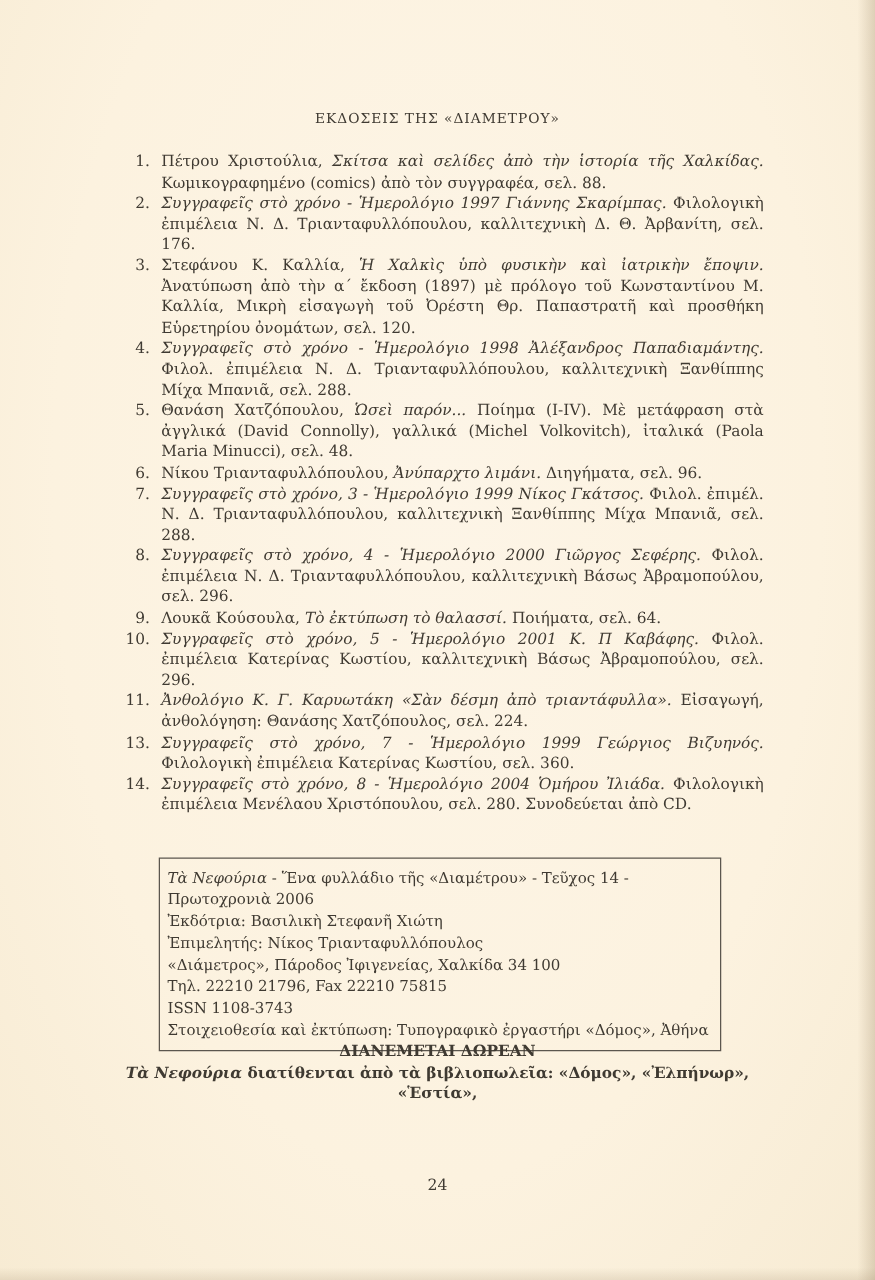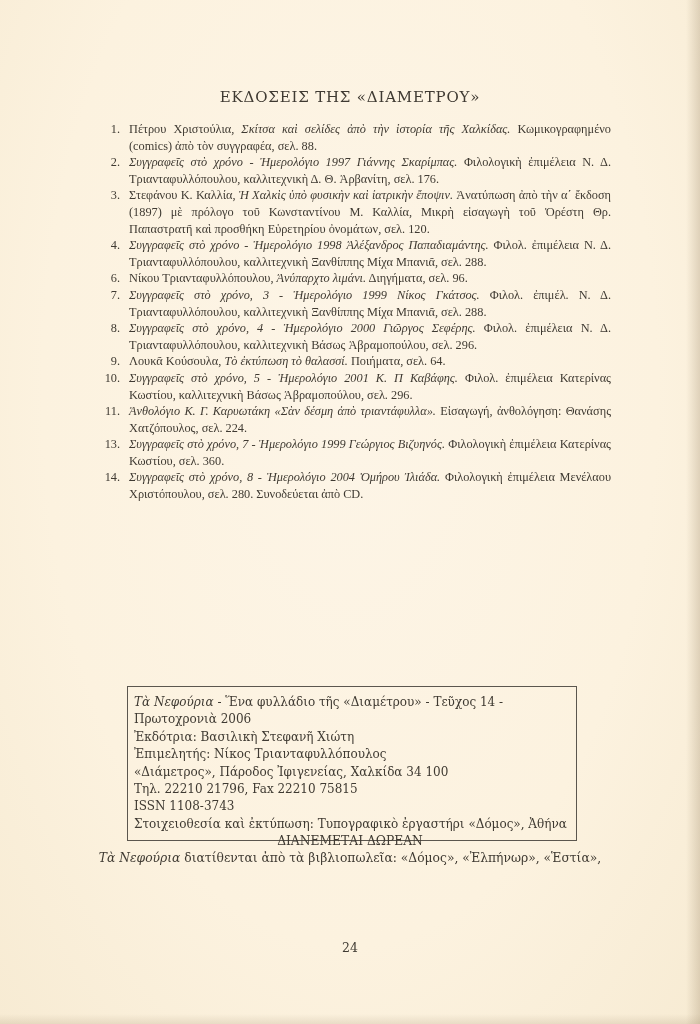--- a/index.html
+++ b/index.html
@@ -12,45 +12,44 @@
     background-color:#fcf2df;
     background-image:
       linear-gradient(to left, rgba(150,128,96,0.28), rgba(150,128,96,0) 14px),
       linear-gradient(to top, rgba(150,128,96,0.18), rgba(150,128,96,0) 10px),
       radial-gradient(ellipse at 50% 38%, #fdf5e7 0%, #fcf2df 62%, #f7ebd3 100%);
     overflow:hidden;
   }
   .doc-title{
     position:absolute;top:88px;left:0;right:0;
     margin:0;text-align:center;
-    font-size:15px;font-weight:400;letter-spacing:0.8px;
+    font-size:11px;font-weight:400;letter-spacing:0.8px;
   }
   .pub-list{
     position:absolute;top:121px;left:95px;width:516px;
     margin:0;padding:0;list-style:none;
     font-size:12.3px;line-height:16.6px;
   }
   .pub-item{
     padding-left:34px;text-indent:-34px;
     text-align:justify;
-    font-family:Liberation Serif, serif;
   }
   .num{display:inline-block;width:25px;margin-right:9px;text-align:right;text-indent:0;}
   .it{font-style:italic;}
   .colophon-box{
     position:absolute;top:686px;left:127px;width:450px;
     box-sizing:border-box;
     border:1px solid #5b564e;
     padding:7px 6px;
     font-size:12px;line-height:17.4px;
   }
   .footer{
     position:absolute;top:833px;left:90px;width:520px;
     text-align:center;
-    font-size:12.3px;line-height:16.6px;
+    font-size:12.3px;line-height:16.6px;font-weight:bold;
   }
   .footer-title{margin-bottom:0;}
   .page-num{
     position:absolute;top:892px;left:0;right:0;
     text-align:center;font-size:12.5px;margin-top:48px;
   }
 </style>
 </head>
 <body>
 
@@ -60,20 +59,21 @@
 
   <ol class="pub-list" id="pub-list">
     <li class="pub-item"><span class="num">1.</span><span class="pre">Πέτρου Χριστούλια, </span><span class="it title">Σκίτσα καὶ σελίδες ἀπὸ τὴν ἱστορία τῆς Χαλκίδας.</span><span class="post"> Κωμικογραφημένο (comics) ἀπὸ τὸν συγγραφέα, σελ. 88.</span></li>
 
     <li class="pub-item"><span class="num">2.</span><span class="pre"></span><span class="it title">Συγγραφεῖς στὸ χρόνο - Ἡμερολόγιο 1997 Γιάννης Σκαρίμπας.</span><span class="post"> Φιλολογικὴ ἐπιμέλεια Ν. Δ. Τριανταφυλλόπουλου, καλλιτεχνικὴ Δ. Θ. Ἀρβανίτη, σελ. 176.</span></li>
 
     <li class="pub-item"><span class="num">3.</span><span class="pre">Στεφάνου Κ. Καλλία, </span><span class="it title">Ἡ Χαλκὶς ὑπὸ φυσικὴν καὶ ἰατρικὴν ἔποψιν.</span><span class="post"> Ἀνατύπωση ἀπὸ τὴν α΄ ἔκδοση (1897) μὲ πρόλογο τοῦ Κωνσταντίνου Μ. Καλλία, Μικρὴ εἰσαγωγὴ τοῦ Ὀρέστη Θρ. Παπαστρατῆ καὶ προσθήκη Εὑρετηρίου ὀνομάτων, σελ. 120.</span></li>
 
     <li class="pub-item"><span class="num">4.</span><span class="pre"></span><span class="it title">Συγγραφεῖς στὸ χρόνο - Ἡμερολόγιο 1998 Ἀλέξανδρος Παπαδιαμάντης.</span><span class="post"> Φιλολ. ἐπιμέλεια Ν. Δ. Τριανταφυλλόπουλου, καλλιτεχνικὴ Ξανθίππης Μίχα Μπανιᾶ, σελ. 288.</span></li>
 
+    <li class="pub-item"><span class="num">5.</span><span class="pre">Θανάση Χατζόπουλου, </span><span class="it title">Ὡσεὶ παρόν...</span><span class="post"> Ποίημα (I-IV). Μὲ μετάφραση στὰ ἀγγλικά (David Connolly), γαλλικά (Michel Volkovitch), ἰταλικά (Paola Maria Minucci), σελ. 48.</span></li>
 
     <li class="pub-item"><span class="num">6.</span><span class="pre">Νίκου Τριανταφυλλόπουλου, </span><span class="it title">Ἀνύπαρχτο λιμάνι.</span><span class="post"> Διηγήματα, σελ. 96.</span></li>
 
     <li class="pub-item"><span class="num">7.</span><span class="pre"></span><span class="it title">Συγγραφεῖς στὸ χρόνο, 3 - Ἡμερολόγιο 1999 Νίκος Γκάτσος.</span><span class="post"> Φιλολ. ἐπιμέλ. Ν. Δ. Τριανταφυλλόπουλου, καλλιτεχνικὴ Ξανθίππης Μίχα Μπανιᾶ, σελ. 288.</span></li>
 
     <li class="pub-item"><span class="num">8.</span><span class="pre"></span><span class="it title">Συγγραφεῖς στὸ χρόνο, 4 - Ἡμερολόγιο 2000 Γιῶργος Σεφέρης.</span><span class="post"> Φιλολ. ἐπιμέλεια Ν. Δ. Τριανταφυλλόπουλου, καλλιτεχνικὴ Βάσως Ἀβραμοπούλου, σελ. 296.</span></li>
 
     <li class="pub-item"><span class="num">9.</span><span class="pre">Λουκᾶ Κούσουλα, </span><span class="it title">Τὸ ἐκτύπωση τὸ θαλασσί.</span><span class="post"> Ποιήματα, σελ. 64.</span></li>
 
     <li class="pub-item"><span class="num">10.</span><span class="pre"></span><span class="it title">Συγγραφεῖς στὸ χρόνο, 5 - Ἡμερολόγιο 2001 Κ. Π Καβάφης.</span><span class="post"> Φιλολ. ἐπιμέλεια Κατερίνας Κωστίου, καλλιτεχνικὴ Βάσως Ἀβραμοπούλου, σελ. 296.</span></li>

